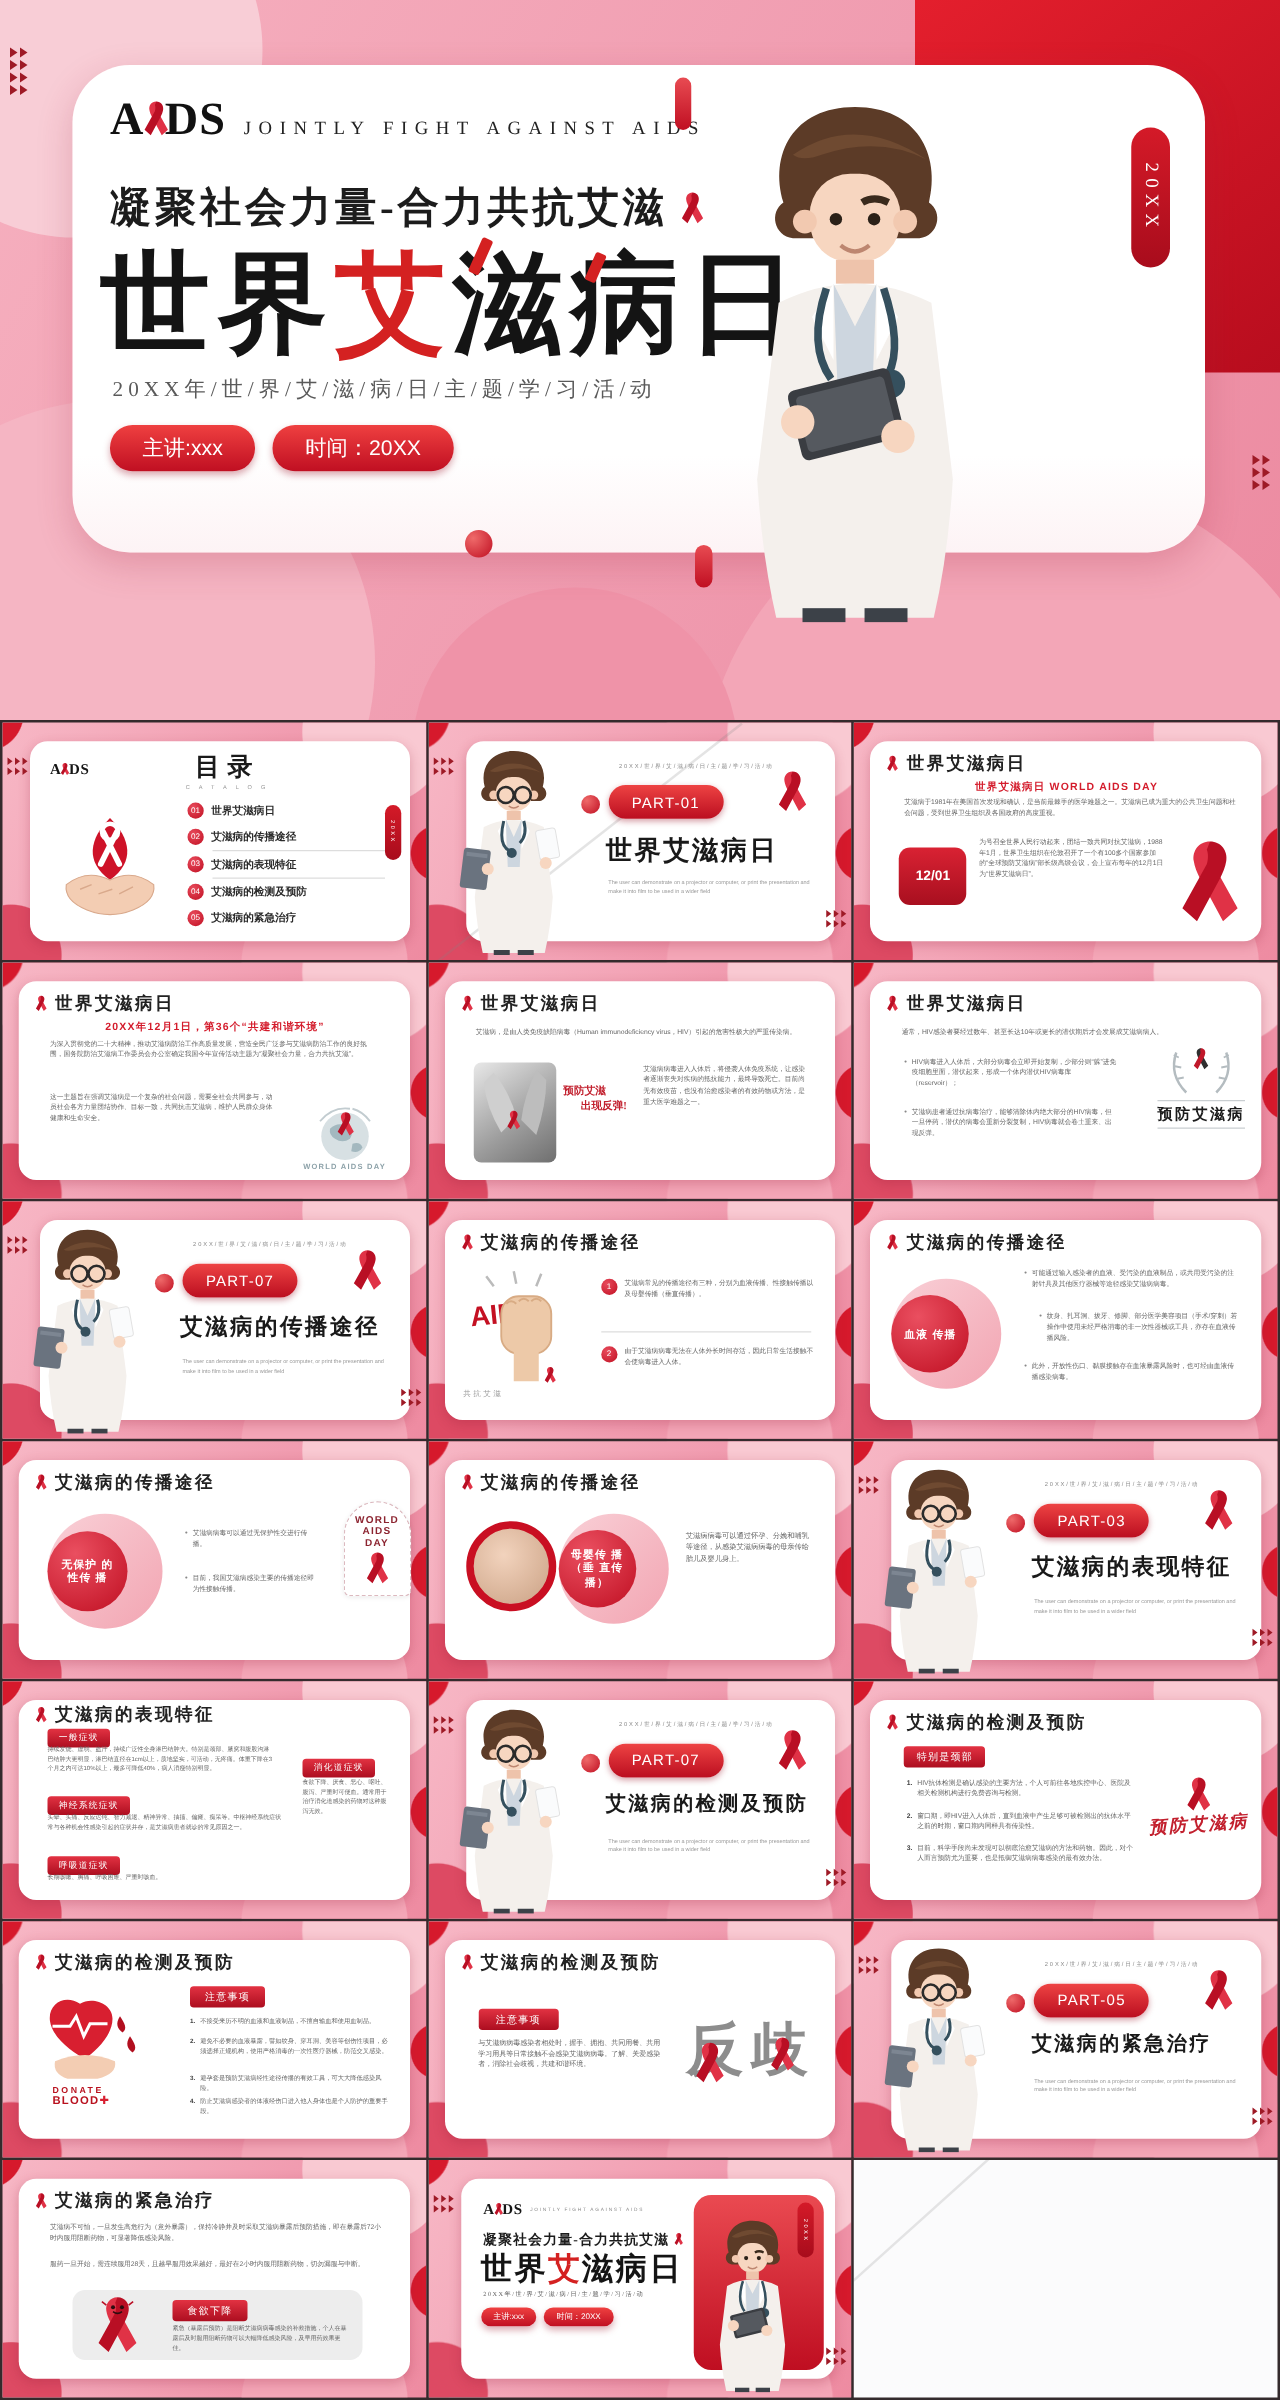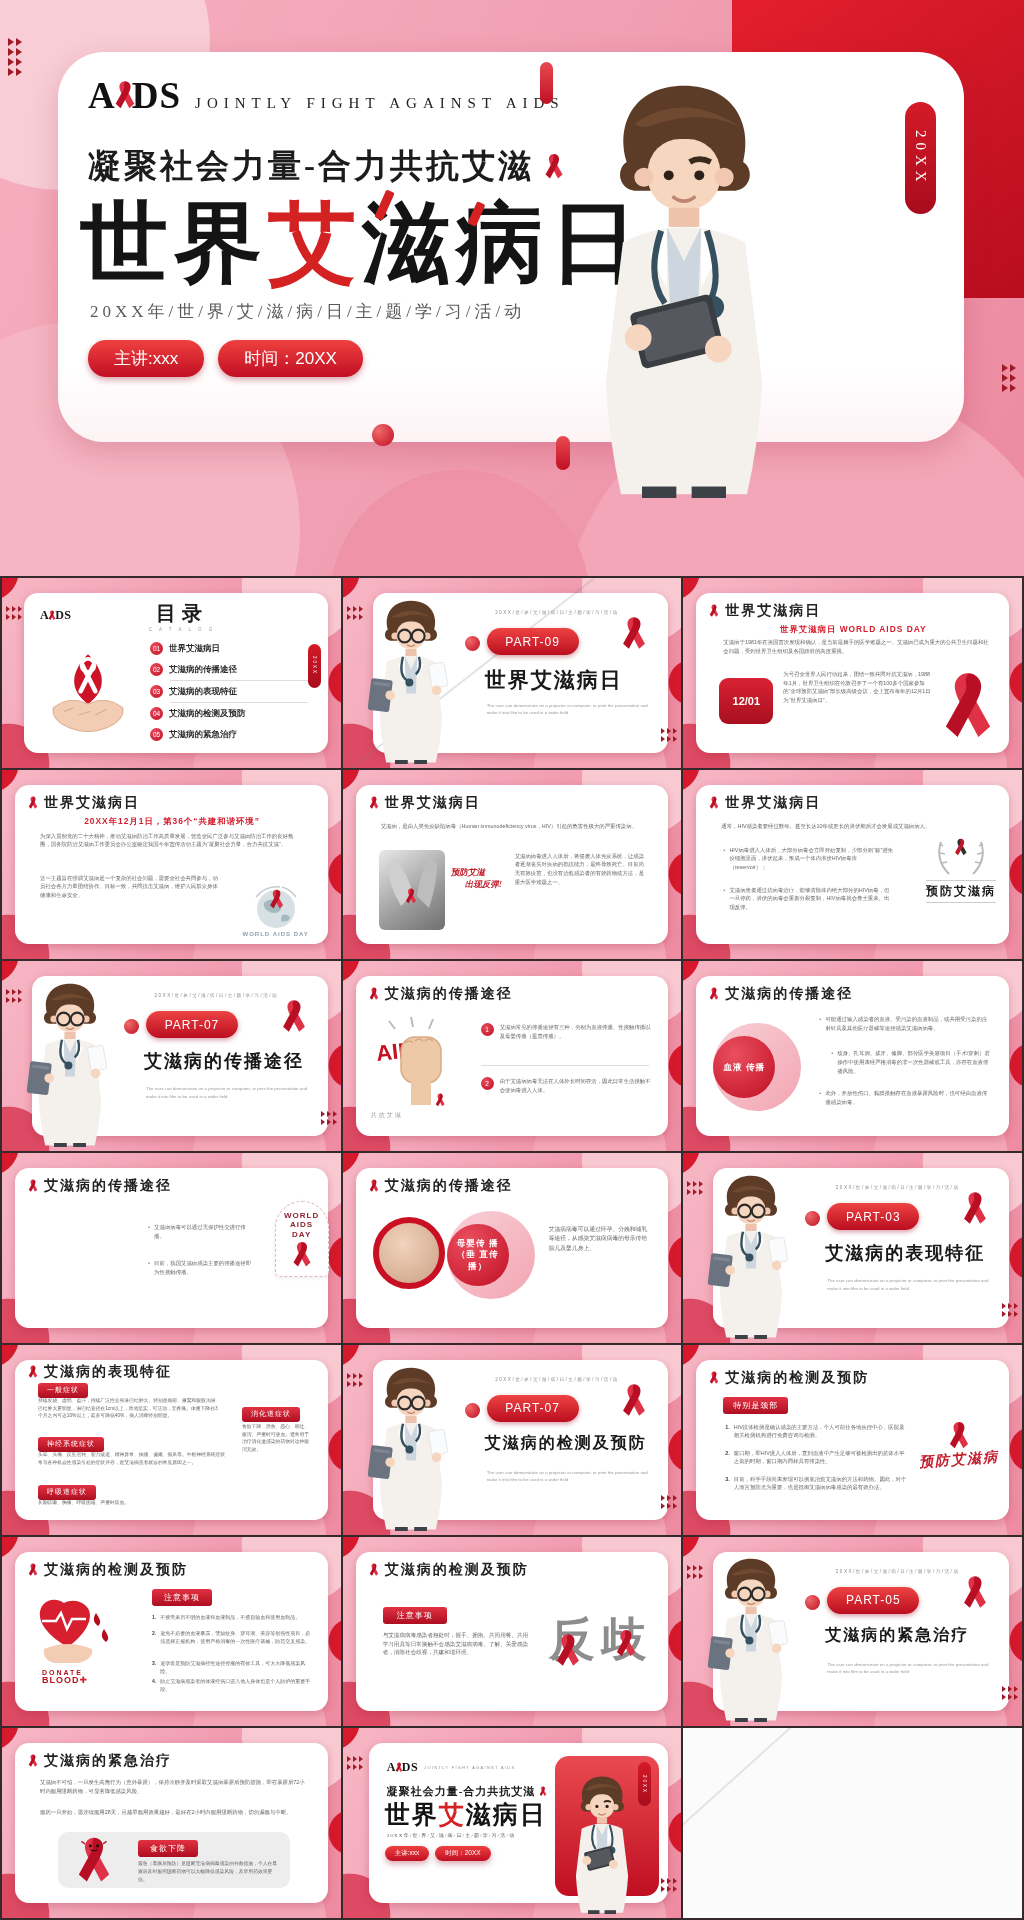--- a/index.html
+++ b/index.html
@@ -78,21 +78,21 @@
 .prib{position:absolute;right:34px;top:38px;width:26px;height:36px;z-index:2}
 .tl{left:4px;top:28px}
 .br{right:4px;bottom:26px}
 
 
 .datebox{position:absolute;z-index:2;background:linear-gradient(180deg,#d92233,#a80f1f);color:#fff;font-weight:bold;font-size:11px;display:flex;align-items:center;justify-content:center;border-radius:9px}
 .bigrib{position:absolute;z-index:2}
 .globe-wrap{position:absolute;z-index:2;text-align:center}
 .stamp-black{font-size:12px;font-weight:900;color:#1b1b1b;letter-spacing:2px}
 .stamp-red{font-size:14px;font-weight:900;color:#c2202e;letter-spacing:2px;font-style:italic;transform:rotate(-4deg)}
-.scriptred{position:absolute;z-index:3;color:#c2202e;font-size:8.5px;font-weight:bold;font-style:italic;line-height:1.5}
+.scriptred{position:absolute;z-index:3;color:#c2202e;font-size:8.5px;font-weight:bold;line-height:1.5}
 .grayimg{position:absolute;z-index:2;border-radius:6px;background:linear-gradient(145deg,#e8e8e8,#9c9c9c 60%,#6f6f6f)}
 .arch{position:absolute;z-index:2;width:54px;height:76px;background:#fff;border:1px dashed #dcb9bf;border-radius:27px 27px 5px 5px;display:flex;flex-direction:column;align-items:center;padding-top:9px;box-shadow:0 1px 4px rgba(0,0,0,.08)}
 .arch b{font-size:8px;color:#8c2430;letter-spacing:1px;line-height:1.15}
 .photoring{position:absolute;z-index:2;border-radius:50%;border:6px solid #c90f22;background:radial-gradient(circle at 40% 35%,#f2d3bd,#caa184)}
 .bigchar{position:absolute;z-index:2;font-size:46px;font-weight:900;color:#8d8d8d;letter-spacing:6px}
 .graybox{position:absolute;z-index:2;background:#ededed;border-radius:10px}
 .closing-band{position:absolute;z-index:1;border-radius:14px;background:linear-gradient(180deg,#ea4a51,#bf0e21)}
 .empty-cell{background:#fbfbfc}
 .empty-cell::before{background:none}
 .diagline{position:absolute;z-index:4;background:rgba(120,120,120,.18);width:2px;height:560px;transform:rotate(48deg);transform-origin:top left;pointer-events:none}
@@ -298,21 +298,21 @@
         <i></i>
         <i></i>
         <i></i>
         <i></i>
       </div>
     <div class="pcap">20XX/世/界/艾/滋/病/日/主/题/学/习/活/动</div>
     <svg class="mini-doc">
         <use href="#doc"></use>
       </svg>
     <i class="pdot"></i>
-    <div class="ppill">PART-09</div>
+    <div class="ppill">PART-01</div>
     <div class="ptitle serif">世界艾滋病日</div>
     <div class="pnote">The user can demonstrate on a projector or computer, or print the presentation and make it into film to be used in a wider field</div>
     <svg class="prib">
         <use href="#ribbon"></use>
       </svg>
     <div class="tris small br">
         <i></i>
         <i></i>
         <i></i>
         <i></i>
@@ -496,20 +496,23 @@
   </div>
 
   <div class="cell">
     <div class="mcard"></div>
     <div class="mhead">
       <svg class="ribbon hrib">
           <use href="#ribbon"></use>
         </svg>
       <span class="serif">艾滋病的传播途径</span>
     </div>
+    <div class="rhalo" style="left:36px;top:58px;width:92px;height:92px">
+      <div class="rcircle" style="width:64px;height:64px">无保护 的性传 播</div>
+    </div>
     <div class="mtext bullet" style="left:146px;top:70px;width:106px">艾滋病病毒可以通过无保护性交进行传播。</div>
     <div class="mtext bullet" style="left:146px;top:106px;width:106px">目前，我国艾滋病感染主要的传播途径即为性接触传播。</div>
     <div class="arch" style="right:12px;top:48px">
       <b>WORLD</b>
         <b>AIDS</b>
         <b>DAY</b>
       <svg style="width:20px;height:28px;margin-top:2px">
           <use href="#ribbon"></use>
         </svg>
     </div>

